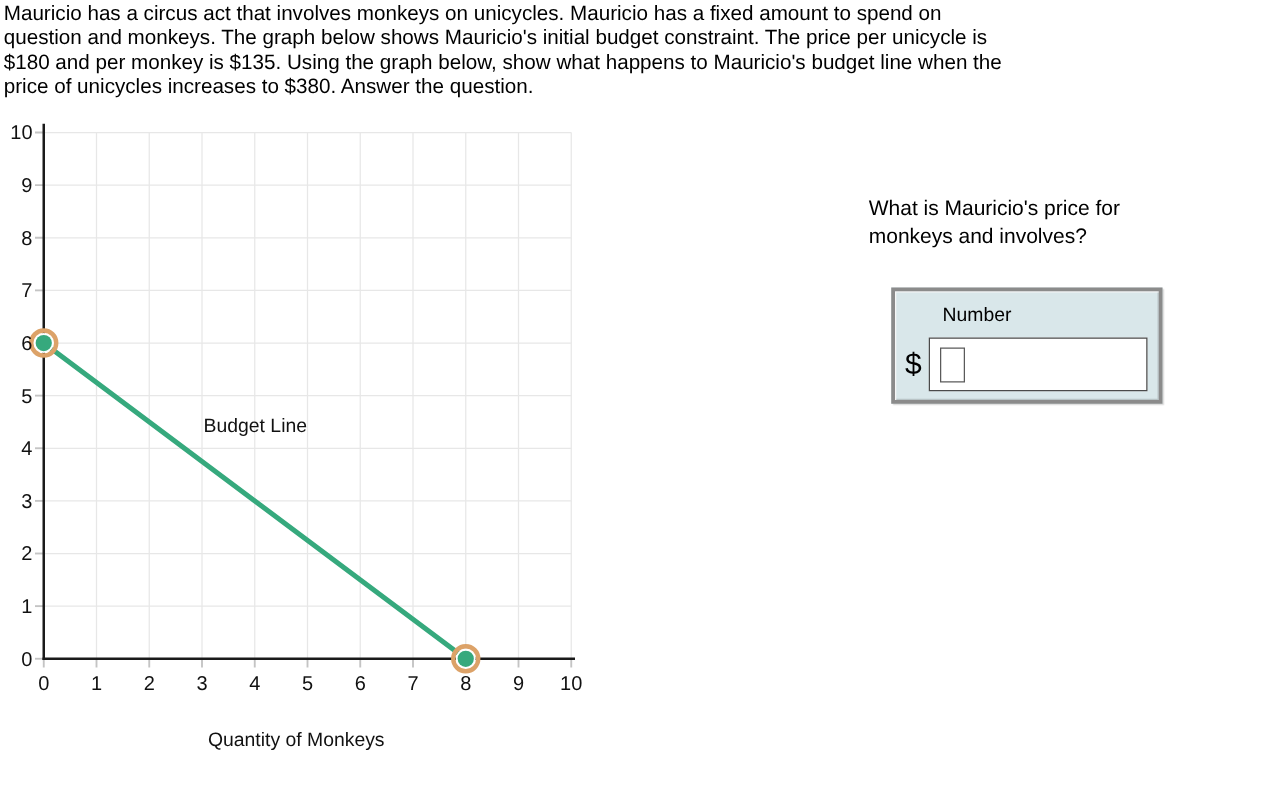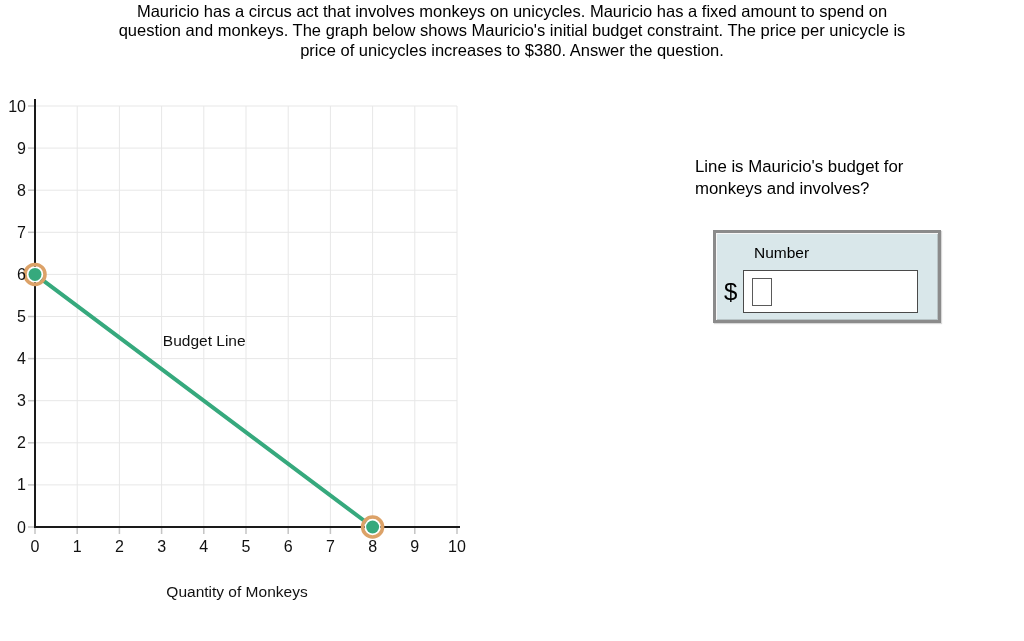--- a/index.html
+++ b/index.html
@@ -2,33 +2,32 @@
 <html><head>
 <meta charset="utf-8">
 <style>
   html,body { margin:0; padding:0; background:#fff; }
   .page {
     position:relative; width:1024px; height:641px; background:#ffffff;
     font-family:"Liberation Sans", sans-serif; color:#000; overflow:hidden;
   }
   .problem {
     position:absolute; left:3px; top:2px; width:1018px;
-    font-size:16.5px; line-height:19.4px; color:#000;text-align:center;
+    font-size:16.5px; line-height:19.4px; color:#000;
   }
   .chart-wrap { position:absolute; left:0; top:95px; width:480px; height:530px; }
   svg text { font-family:"Liberation Sans", sans-serif; fill:#111; }
   .qpanel {
     position:absolute; left:695px; top:156px; width:300px;
     font-size:16.8px; line-height:21.5px; color:#000;
   }
   .number-widget {
     position:absolute; left:713px; top:230px; width:211px; height:87px;
     border:3px solid #8b8b8b;
     box-shadow: inset 1px 1px 0 #f6f6f6, inset -1px -1px 0 #b9c4c6, 1px 1px 1px #d8d8d8;
-    padding-left: 11px;
   }
   .nw-label { position:absolute; left:38px; top:11px; font-size:15.5px; }
   .nw-row { position:absolute; left:8px; top:37px; display:flex; align-items:center; }
   .dollar { font-size:24px; margin-right:6px; }
   .answer-input {
     width:173px; height:41px; background:#ffffff;
     border:1px solid #4a4a4a; display:flex; align-items:center;
   }
   .cursor-box {
     width:18px; height:26px; background:#ffffff;
@@ -36,20 +35,21 @@
   }
 </style>
 </head>
 <body>
 
 <div class="page">
 
   <div class="problem">
     <div>Mauricio has a circus act that involves monkeys on unicycles. Mauricio has a fixed amount to spend on</div>
     <div>question and monkeys. The graph below shows Mauricio's initial budget constraint. The price per unicycle is</div>
+    <div>$180 and per monkey is $135. Using the graph below, show what happens to Mauricio's budget line when the</div>
     <div>price of unicycles increases to $380. Answer the question.</div>
   </div>
 
   <div class="chart-wrap">
     <svg id="chart-svg" width="480" height="530">
         <line x1="35" y1="11" x2="35" y2="432" stroke="#e7e7e7" stroke-width="1"></line>
         <line x1="77.2" y1="11" x2="77.2" y2="432" stroke="#e7e7e7" stroke-width="1"></line>
         <line x1="119.4" y1="11" x2="119.4" y2="432" stroke="#e7e7e7" stroke-width="1"></line>
         <line x1="161.6" y1="11" x2="161.6" y2="432" stroke="#e7e7e7" stroke-width="1"></line>
         <line x1="203.8" y1="11" x2="203.8" y2="432" stroke="#e7e7e7" stroke-width="1"></line>
@@ -122,21 +122,21 @@
         <text x="330.4" y="457" text-anchor="middle" font-size="16">7</text>
         <text x="372.6" y="457" text-anchor="middle" font-size="16">8</text>
         <text x="414.8" y="457" text-anchor="middle" font-size="16">9</text>
         <text x="457" y="457" text-anchor="middle" font-size="16">10</text>
         <text x="237" y="502" text-anchor="middle" font-size="15.5">Quantity of Monkeys</text>
         <text x="162.86599999999999" y="250.97" text-anchor="start" font-size="15.5">Budget Line</text>
       </svg>
   </div>
 
   <div class="qpanel">
-    <div>Line is Mauricio's budget for</div>
+    <div>What is Mauricio's price for</div>
     <div>monkeys and involves?</div>
   </div>
 
   <div class="number-widget" id="number-widget" style="background: rgb(217, 231, 234); border-color: rgb(139, 139, 139);">
     <div class="nw-label">Number</div>
     <div class="nw-row">
       <span class="dollar">$</span>
       <div class="answer-input">
         <div class="cursor-box"></div>
       </div>

